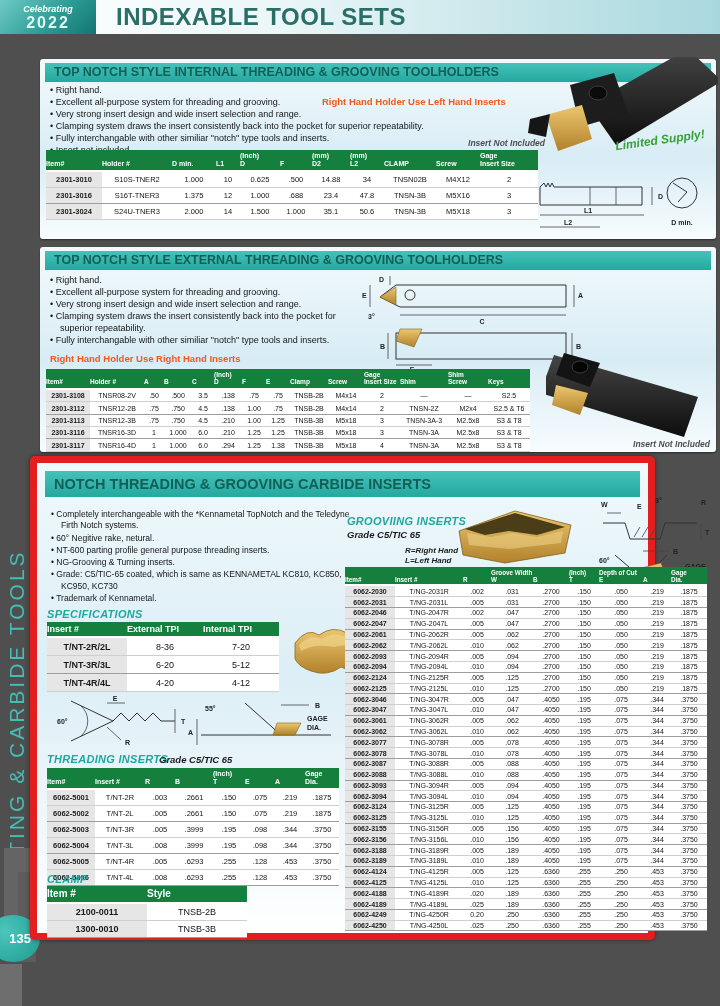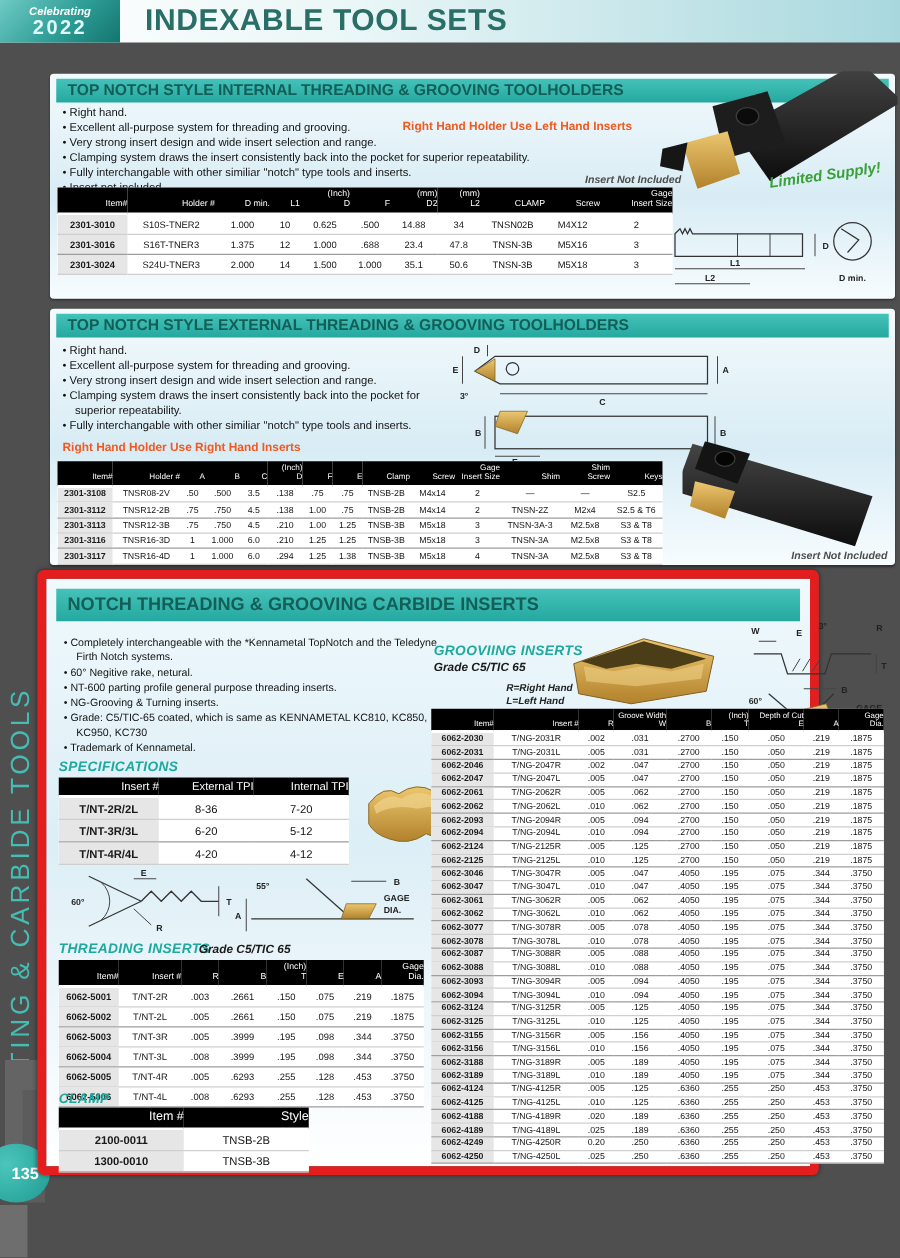--- a/index.html
+++ b/index.html
@@ -39,21 +39,21 @@
 
   .note-red{position:absolute;color:#f1591f;font-weight:bold;font-size:9.5px;white-space:nowrap}
   .note-ital{position:absolute;color:#4d4d4d;font-weight:bold;font-style:italic;font-size:8.5px;white-space:nowrap}
   .limited{position:absolute;color:#3aa13a;font-weight:bold;font-style:italic;font-size:12px;transform:rotate(-8deg);white-space:nowrap}
   .teal-head{position:absolute;color:#1ea99f;font-weight:bold;font-style:italic;font-size:11px;letter-spacing:.3px;white-space:nowrap}
   .grade{position:absolute;color:#1b1b1b;font-weight:bold;font-style:italic;font-size:9.5px;white-space:nowrap}
   .hand-note{position:absolute;color:#222;font-weight:bold;font-style:italic;font-size:8px;white-space:nowrap}
 
   
   table{border-collapse:collapse;table-layout:fixed;position:absolute;background:#fff}
-  th{background:#000000;color:#fff;font-weight:normal;text-align:right;vertical-align:bottom;line-height:1.15;padding:2px 0;border-bottom:2px solid #fff}
+  th{background:#15803d;color:#fff;font-weight:bold;text-align:left;vertical-align:bottom;line-height:1.15;padding:2px 0;border-bottom:2px solid #fff}
   td{text-align:center;color:#141414;background:#fff;border-bottom:1px solid #cfcfcf;white-space:nowrap;overflow:hidden}
   td:first-child{font-weight:bold;background:#e6e6e6;color:#1a1a1a}
   tbody tr:nth-child(even) td{border-bottom:1px solid #9d9d9d}
 
   .tbl1{width:492px;font-size:7.5px}.tbl1 th{font-size:7px}.tbl1 td{padding:3px 0}
   .tbl1 th:nth-child(1){width:56px}.tbl1 th:nth-child(2){width:70px}.tbl1 th:nth-child(3){width:44px}
   .tbl1 th:nth-child(4){width:24px}.tbl1 th:nth-child(5){width:40px}.tbl1 th:nth-child(6){width:32px}
   .tbl1 th:nth-child(7){width:38px}.tbl1 th:nth-child(8){width:34px}.tbl1 th:nth-child(9){width:52px}
   .tbl1 th:nth-child(10){width:44px}.tbl1 th:nth-child(11){width:58px}
 

